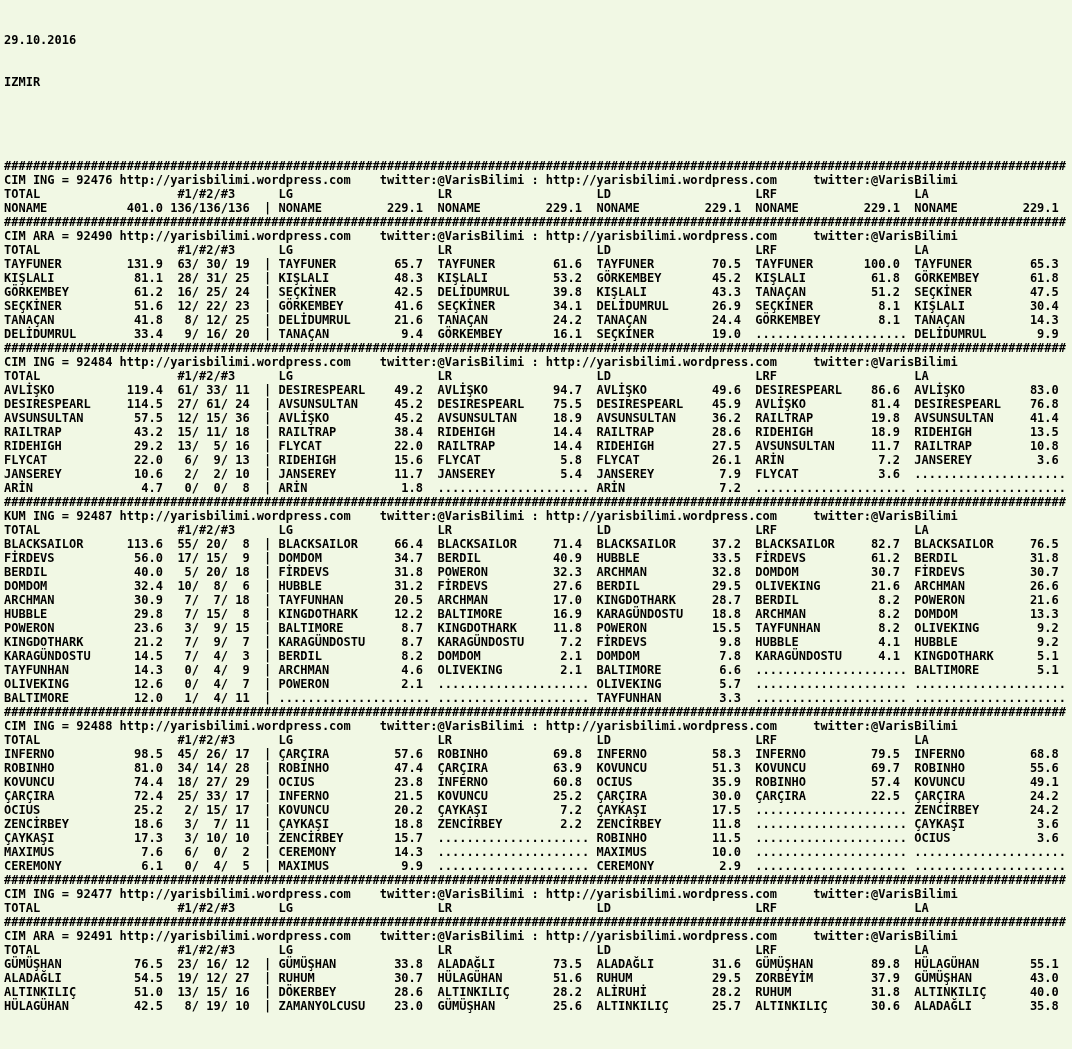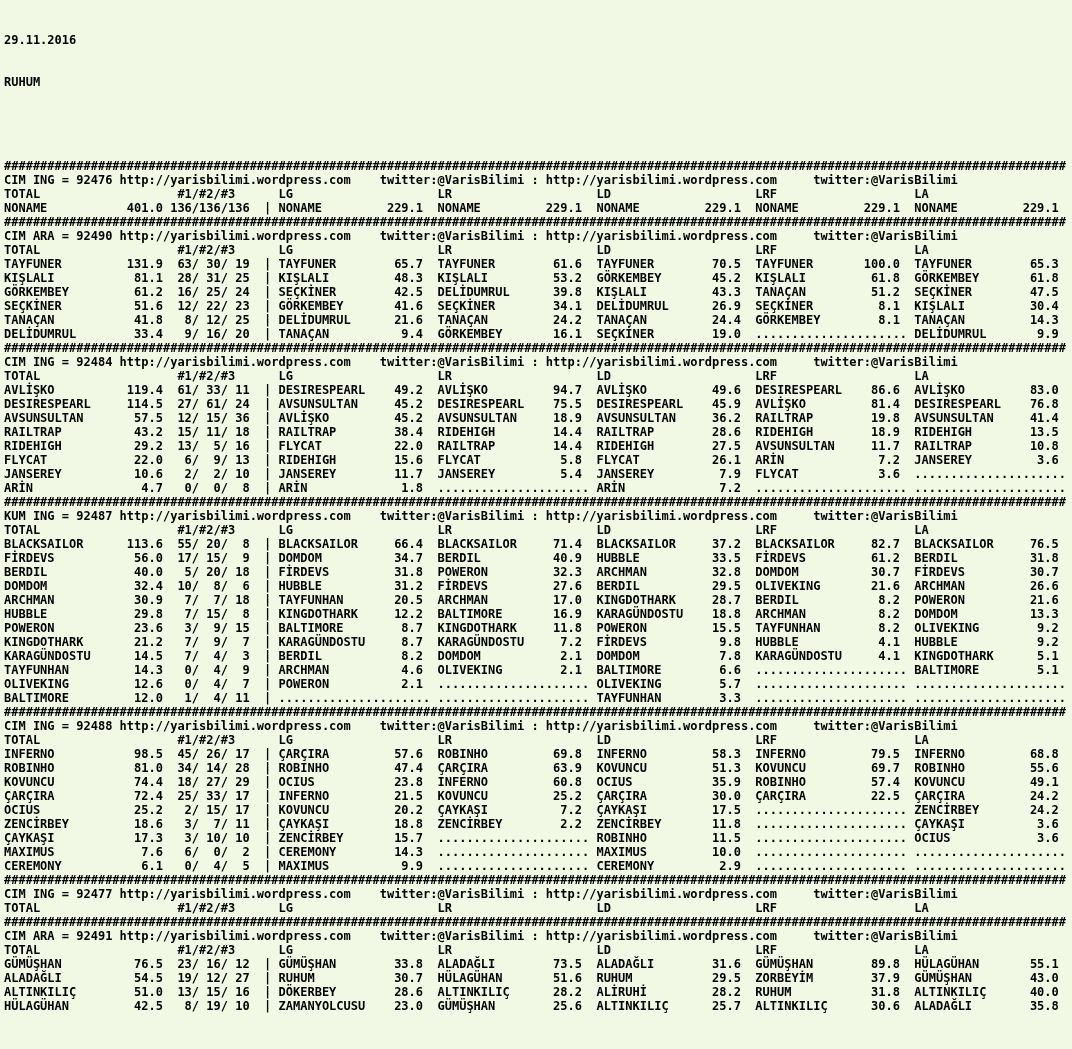--- a/index.html
+++ b/index.html
@@ -13,17 +13,17 @@
     font-size:12px;line-height:14px;font-weight:bold;
     color:#000;
     white-space:pre;
   }
   .ln{min-height:14px;}
 </style>
 </head>
 <body style="background: rgb(241, 248, 228);">
 
 <div id="screen" style="color: rgb(0, 0, 0);">
-  <div class="ln">29.11.2016</div>
-  <div class="ln">RUHUM</div>
+  <div class="ln">29.10.2016</div>
+  <div class="ln">IZMIR</div>
   <div class="ln"></div>
   <div id="report"><div class="ln">###################################################################################################################################################</div><div class="ln">CIM ING = 92476 http://yarisbilimi.wordpress.com    twitter:@VarisBilimi : http://yarisbilimi.wordpress.com     twitter:@VarisBilimi</div><div class="ln">TOTAL                   #1/#2/#3      LG                    LR                    LD                    LRF                   LA</div><div class="ln">NONAME           401.0 136/136/136  | NONAME         229.1  NONAME         229.1  NONAME         229.1  NONAME         229.1  NONAME         229.1</div><div class="ln">###################################################################################################################################################</div><div class="ln">CIM ARA = 92490 http://yarisbilimi.wordpress.com    twitter:@VarisBilimi : http://yarisbilimi.wordpress.com     twitter:@VarisBilimi</div><div class="ln">TOTAL                   #1/#2/#3      LG                    LR                    LD                    LRF                   LA</div><div class="ln">TAYFUNER         131.9  63/ 30/ 19  | TAYFUNER        65.7  TAYFUNER        61.6  TAYFUNER        70.5  TAYFUNER       100.0  TAYFUNER        65.3</div><div class="ln">KIŞLALI           81.1  28/ 31/ 25  | KIŞLALI         48.3  KIŞLALI         53.2  GÖRKEMBEY       45.2  KIŞLALI         61.8  GÖRKEMBEY       61.8</div><div class="ln">GÖRKEMBEY         61.2  16/ 25/ 24  | SEÇKİNER        42.5  DELİDUMRUL      39.8  KIŞLALI         43.3  TANAÇAN         51.2  SEÇKİNER        47.5</div><div class="ln">SEÇKİNER          51.6  12/ 22/ 23  | GÖRKEMBEY       41.6  SEÇKİNER        34.1  DELİDUMRUL      26.9  SEÇKİNER         8.1  KIŞLALI         30.4</div><div class="ln">TANAÇAN           41.8   8/ 12/ 25  | DELİDUMRUL      21.6  TANAÇAN         24.2  TANAÇAN         24.4  GÖRKEMBEY        8.1  TANAÇAN         14.3</div><div class="ln">DELİDUMRUL        33.4   9/ 16/ 20  | TANAÇAN          9.4  GÖRKEMBEY       16.1  SEÇKİNER        19.0  ..................... DELİDUMRUL       9.9</div><div class="ln">###################################################################################################################################################</div><div class="ln">CIM ING = 92484 http://yarisbilimi.wordpress.com    twitter:@VarisBilimi : http://yarisbilimi.wordpress.com     twitter:@VarisBilimi</div><div class="ln">TOTAL                   #1/#2/#3      LG                    LR                    LD                    LRF                   LA</div><div class="ln">AVLİŞKO          119.4  61/ 33/ 11  | DESIRESPEARL    49.2  AVLİŞKO         94.7  AVLİŞKO         49.6  DESIRESPEARL    86.6  AVLİŞKO         83.0</div><div class="ln">DESIRESPEARL     114.5  27/ 61/ 24  | AVSUNSULTAN     45.2  DESIRESPEARL    75.5  DESIRESPEARL    45.9  AVLİŞKO         81.4  DESIRESPEARL    76.8</div><div class="ln">AVSUNSULTAN       57.5  12/ 15/ 36  | AVLİŞKO         45.2  AVSUNSULTAN     18.9  AVSUNSULTAN     36.2  RAILTRAP        19.8  AVSUNSULTAN     41.4</div><div class="ln">RAILTRAP          43.2  15/ 11/ 18  | RAILTRAP        38.4  RIDEHIGH        14.4  RAILTRAP        28.6  RIDEHIGH        18.9  RIDEHIGH        13.5</div><div class="ln">RIDEHIGH          29.2  13/  5/ 16  | FLYCAT          22.0  RAILTRAP        14.4  RIDEHIGH        27.5  AVSUNSULTAN     11.7  RAILTRAP        10.8</div><div class="ln">FLYCAT            22.0   6/  9/ 13  | RIDEHIGH        15.6  FLYCAT           5.8  FLYCAT          26.1  ARİN             7.2  JANSEREY         3.6</div><div class="ln">JANSEREY          10.6   2/  2/ 10  | JANSEREY        11.7  JANSEREY         5.4  JANSEREY         7.9  FLYCAT           3.6  .....................</div><div class="ln">ARİN               4.7   0/  0/  8  | ARİN             1.8  ..................... ARİN             7.2  ..................... .....................</div><div class="ln">###################################################################################################################################################</div><div class="ln">KUM ING = 92487 http://yarisbilimi.wordpress.com    twitter:@VarisBilimi : http://yarisbilimi.wordpress.com     twitter:@VarisBilimi</div><div class="ln">TOTAL                   #1/#2/#3      LG                    LR                    LD                    LRF                   LA</div><div class="ln">BLACKSAILOR      113.6  55/ 20/  8  | BLACKSAILOR     66.4  BLACKSAILOR     71.4  BLACKSAILOR     37.2  BLACKSAILOR     82.7  BLACKSAILOR     76.5</div><div class="ln">FİRDEVS           56.0  17/ 15/  9  | DOMDOM          34.7  BERDIL          40.9  HUBBLE          33.5  FİRDEVS         61.2  BERDIL          31.8</div><div class="ln">BERDIL            40.0   5/ 20/ 18  | FİRDEVS         31.8  POWERON         32.3  ARCHMAN         32.8  DOMDOM          30.7  FİRDEVS         30.7</div><div class="ln">DOMDOM            32.4  10/  8/  6  | HUBBLE          31.2  FİRDEVS         27.6  BERDIL          29.5  OLIVEKING       21.6  ARCHMAN         26.6</div><div class="ln">ARCHMAN           30.9   7/  7/ 18  | TAYFUNHAN       20.5  ARCHMAN         17.0  KINGDOTHARK     28.7  BERDIL           8.2  POWERON         21.6</div><div class="ln">HUBBLE            29.8   7/ 15/  8  | KINGDOTHARK     12.2  BALTIMORE       16.9  KARAGÜNDOSTU    18.8  ARCHMAN          8.2  DOMDOM          13.3</div><div class="ln">POWERON           23.6   3/  9/ 15  | BALTIMORE        8.7  KINGDOTHARK     11.8  POWERON         15.5  TAYFUNHAN        8.2  OLIVEKING        9.2</div><div class="ln">KINGDOTHARK       21.2   7/  9/  7  | KARAGÜNDOSTU     8.7  KARAGÜNDOSTU     7.2  FİRDEVS          9.8  HUBBLE           4.1  HUBBLE           9.2</div><div class="ln">KARAGÜNDOSTU      14.5   7/  4/  3  | BERDIL           8.2  DOMDOM           2.1  DOMDOM           7.8  KARAGÜNDOSTU     4.1  KINGDOTHARK      5.1</div><div class="ln">TAYFUNHAN         14.3   0/  4/  9  | ARCHMAN          4.6  OLIVEKING        2.1  BALTIMORE        6.6  ..................... BALTIMORE        5.1</div><div class="ln">OLIVEKING         12.6   0/  4/  7  | POWERON          2.1  ..................... OLIVEKING        5.7  ..................... .....................</div><div class="ln">BALTIMORE         12.0   1/  4/ 11  | ..................... ..................... TAYFUNHAN        3.3  ..................... .....................</div><div class="ln">###################################################################################################################################################</div><div class="ln">CIM ING = 92488 http://yarisbilimi.wordpress.com    twitter:@VarisBilimi : http://yarisbilimi.wordpress.com     twitter:@VarisBilimi</div><div class="ln">TOTAL                   #1/#2/#3      LG                    LR                    LD                    LRF                   LA</div><div class="ln">INFERNO           98.5  45/ 26/ 17  | ÇARÇIRA         57.6  ROBINHO         69.8  INFERNO         58.3  INFERNO         79.5  INFERNO         68.8</div><div class="ln">ROBINHO           81.0  34/ 14/ 28  | ROBINHO         47.4  ÇARÇIRA         63.9  KOVUNCU         51.3  KOVUNCU         69.7  ROBINHO         55.6</div><div class="ln">KOVUNCU           74.4  18/ 27/ 29  | OCIUS           23.8  INFERNO         60.8  OCIUS           35.9  ROBINHO         57.4  KOVUNCU         49.1</div><div class="ln">ÇARÇIRA           72.4  25/ 33/ 17  | INFERNO         21.5  KOVUNCU         25.2  ÇARÇIRA         30.0  ÇARÇIRA         22.5  ÇARÇIRA         24.2</div><div class="ln">OCIUS             25.2   2/ 15/ 17  | KOVUNCU         20.2  ÇAYKAŞI          7.2  ÇAYKAŞI         17.5  ..................... ZENCİRBEY       24.2</div><div class="ln">ZENCİRBEY         18.6   3/  7/ 11  | ÇAYKAŞI         18.8  ZENCİRBEY        2.2  ZENCİRBEY       11.8  ..................... ÇAYKAŞI          3.6</div><div class="ln">ÇAYKAŞI           17.3   3/ 10/ 10  | ZENCİRBEY       15.7  ..................... ROBINHO         11.5  ..................... OCIUS            3.6</div><div class="ln">MAXIMUS            7.6   6/  0/  2  | CEREMONY        14.3  ..................... MAXIMUS         10.0  ..................... .....................</div><div class="ln">CEREMONY           6.1   0/  4/  5  | MAXIMUS          9.9  ..................... CEREMONY         2.9  ..................... .....................</div><div class="ln">###################################################################################################################################################</div><div class="ln">CIM ING = 92477 http://yarisbilimi.wordpress.com    twitter:@VarisBilimi : http://yarisbilimi.wordpress.com     twitter:@VarisBilimi</div><div class="ln">TOTAL                   #1/#2/#3      LG                    LR                    LD                    LRF                   LA</div><div class="ln">###################################################################################################################################################</div><div class="ln">CIM ARA = 92491 http://yarisbilimi.wordpress.com    twitter:@VarisBilimi : http://yarisbilimi.wordpress.com     twitter:@VarisBilimi</div><div class="ln">TOTAL                   #1/#2/#3      LG                    LR                    LD                    LRF                   LA</div><div class="ln">GÜMÜŞHAN          76.5  23/ 16/ 12  | GÜMÜŞHAN        33.8  ALADAĞLI        73.5  ALADAĞLI        31.6  GÜMÜŞHAN        89.8  HÜLAGÜHAN       55.1</div><div class="ln">ALADAĞLI          54.5  19/ 12/ 27  | RUHUM           30.7  HÜLAGÜHAN       51.6  RUHUM           29.5  ZORBEYİM        37.9  GÜMÜŞHAN        43.0</div><div class="ln">ALTINKILIÇ        51.0  13/ 15/ 16  | DÖKERBEY        28.6  ALTINKILIÇ      28.2  ALİRUHİ         28.2  RUHUM           31.8  ALTINKILIÇ      40.0</div><div class="ln">HÜLAGÜHAN         42.5   8/ 19/ 10  | ZAMANYOLCUSU    23.0  GÜMÜŞHAN        25.6  ALTINKILIÇ      25.7  ALTINKILIÇ      30.6  ALADAĞLI        35.8</div></div>
 </div>
 
 </body></html>

